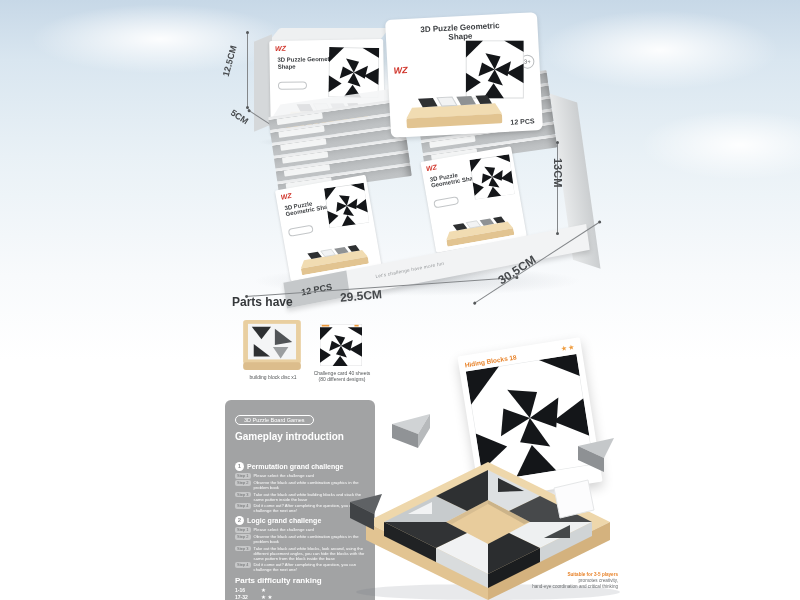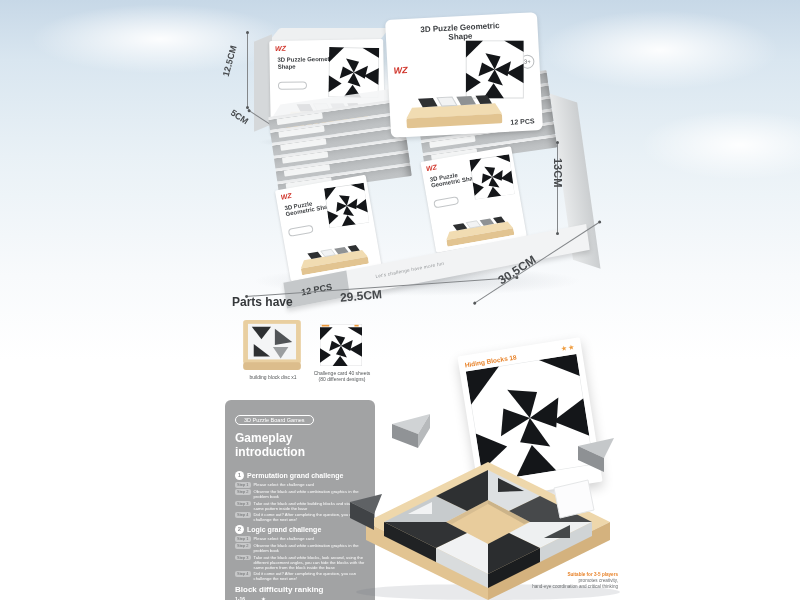--- a/index.html
+++ b/index.html
@@ -50,21 +50,21 @@
   .hc-pin{position:absolute;right:16px;top:26px;width:58px;transform:rotate(3deg);}
   .hc-tray{position:absolute;left:16px;bottom:8px;width:96px;}
   .hc-pcs{position:absolute;right:8px;bottom:6px;font-size:7px;font-weight:bold;color:#3c3f42;}
   
   .parts-title{position:absolute;left:232px;top:295px;font-size:12px;font-weight:bold;color:#35383b;}
   .part-cap{position:absolute;font-size:5px;line-height:1.25;color:#55585a;text-align:center;}
   
   .panel{position:absolute;left:225px;top:400px;width:150px;height:200px;background:#a2a3a4;border-radius:6px 6px 0 0;
          padding:8px 10px;box-sizing:border-box;color:#fff;overflow:hidden;}
   .badge{display:inline-block;border:1px solid #fff;border-radius:8px;font-size:5.5px;padding:1px 8px;}
-  .pheading{font-size:12px;font-weight:bold;margin:5px 0 12px;}
+  .pheading{font-size:10px;font-weight:bold;margin:5px 0 20px;}
   .sec-h{margin:3px 0 2px;display:flex;align-items:center;}
   .num{flex:0 0 auto;width:9px;height:9px;border-radius:50%;background:#fff;color:#939496;font-size:6px;font-weight:bold;text-align:center;line-height:9px;margin-right:3px;}
   .sec-t{font-size:7px;font-weight:bold;}
   .step{display:flex;gap:3px;margin:1.5px 0;align-items:flex-start;}
   .chip{flex:0 0 auto;font-size:4px;background:#c6c7c8;color:#6e6f71;border-radius:2px;padding:0 2px;height:5.5px;line-height:5.5px;}
   .stext{font-size:4.2px;line-height:5px;}
   .dheading{font-size:8px;font-weight:bold;margin:4px 0 2px;}
   .drow{display:flex;gap:8px;margin:1px 0;align-items:center;}
   .drange{font-size:5px;font-weight:bold;width:18px;}
   .dstars{font-size:5.5px;letter-spacing:1.5px;color:#fff;}
@@ -306,21 +306,21 @@
       </div>
     <div class="step">
         <span class="chip">Step 3</span>
         <span class="stext">Take out the black and white blocks, look around, using the different placement angles, you can hide the blocks with the same pattern from the block inside the base</span>
       </div>
     <div class="step">
         <span class="chip">Step 4</span>
         <span class="stext">Did it come out? After completing the question, you can challenge the next one!</span>
       </div>
 
-    <div class="dheading">Block difficulty ranking</div>
+    <div class="dheading">Parts difficulty ranking</div>
     <div class="drow">
         <span class="drange">1-16</span>
         <span class="dstars">★</span>
       </div>
     <div class="drow">
         <span class="drange">17-32</span>
         <span class="dstars">★★</span>
       </div>
     <div class="drow">
         <span class="drange">33-48</span>

